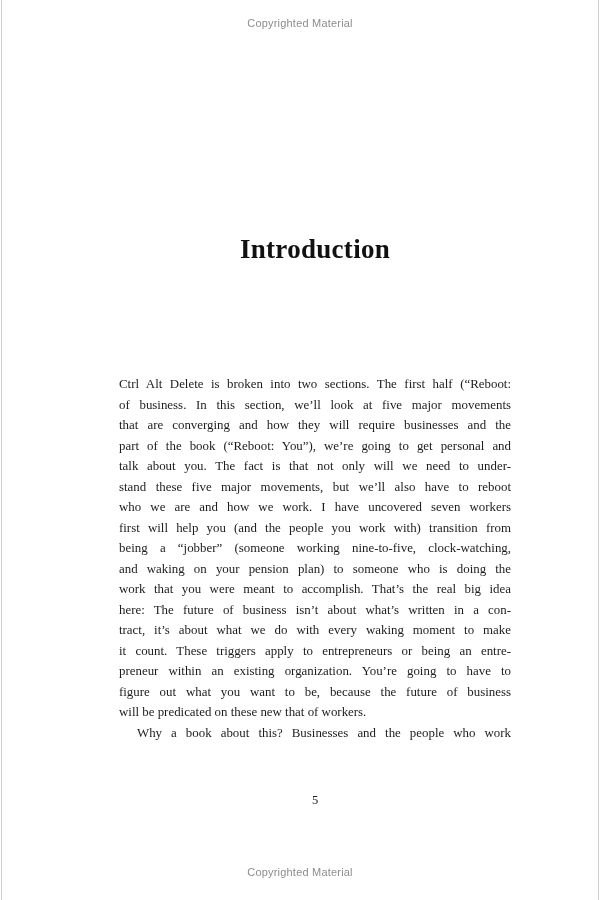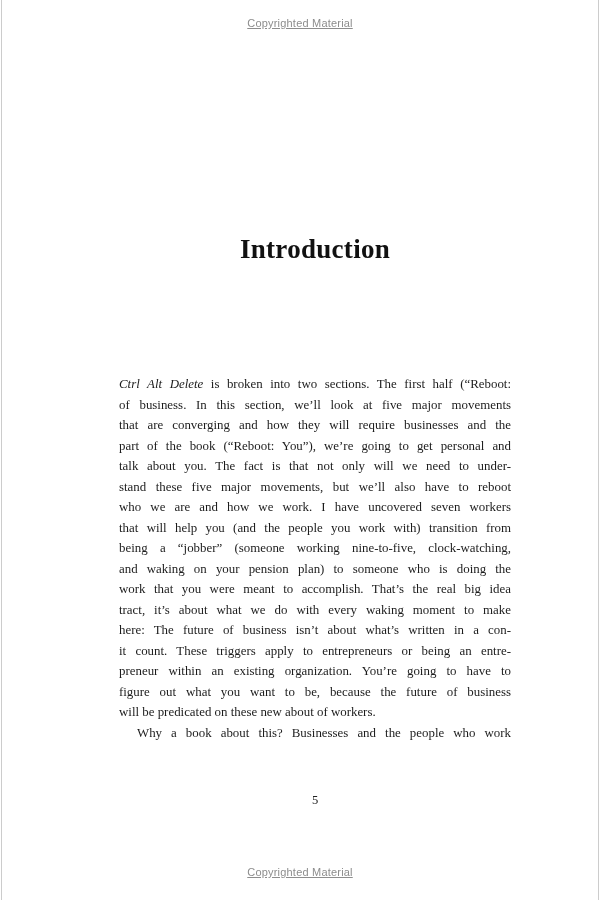--- a/index.html
+++ b/index.html
@@ -26,21 +26,20 @@
   .edge.right { right: 1px; }
   .watermark {
     position: absolute;
     left: 0;
     width: 100%;
     text-align: center;
     font-family: "Liberation Sans", sans-serif;
     font-size: 11px;
     color: #8d8d8d;
     letter-spacing: 0.2px;
-    text-decoration: underline;
   }
   .watermark.top { top: 17px; }
   .watermark.bottom { top: 866px; }
   .title {
     position: absolute;
     top: 234px;
     left: 119px;
     width: 392px;
     margin: 0;
     text-align: center;
@@ -63,21 +62,20 @@
     text-align: justify;
     text-align-last: justify;
   }
   .line.noforce {
     text-align-last: left;
   }
   .line.indent {
     text-indent: 18px;
   }
   .italic {
-    font-style: italic;
   }
   .page-number {
     position: absolute;
     top: 793px;
     left: 119px;
     width: 392px;
     text-align: center;
     font-size: 12.5px;
     color: #222222;
   }
@@ -94,29 +92,29 @@
   <h1 class="title">Introduction</h1>
 
   <div class="body-text">
     <div class="line"><span class="italic">Ctrl Alt Delete</span><span> is broken into two sections. The first half (“Reboot:</span></div>
     <div class="line">of business. In this section, we’ll look at five major movements</div>
     <div class="line">that are converging and how they will require businesses and the</div>
     <div class="line">part of the book (“Reboot: You”), we’re going to get personal and</div>
     <div class="line">talk about you. The fact is that not only will we need to under-</div>
     <div class="line">stand these five major movements, but we’ll also have to reboot</div>
     <div class="line">who we are and how we work. I have uncovered seven workers</div>
-    <div class="line">that will help you (and the people you work with) transition from</div>
+    <div class="line">first will help you (and the people you work with) transition from</div>
     <div class="line">being a “jobber” (someone working nine-to-five, clock-watching,</div>
     <div class="line">and waking on your pension plan) to someone who is doing the</div>
     <div class="line">work that you were meant to accomplish. That’s the real big idea</div>
+    <div class="line">here: The future of business isn’t about what’s written in a con-</div>
     <div class="line">tract, it’s about what we do with every waking moment to make</div>
-    <div class="line">here: The future of business isn’t about what’s written in a con-</div>
     <div class="line">it count. These triggers apply to entrepreneurs or being an entre-</div>
     <div class="line">preneur within an existing organization. You’re going to have to</div>
     <div class="line">figure out what you want to be, because the future of business</div>
-    <div class="line noforce">will be predicated on these new about of workers.</div>
+    <div class="line noforce">will be predicated on these new that of workers.</div>
     <div class="line indent">Why a book about this? Businesses and the people who work</div>
   </div>
 
   <div class="page-number">5</div>
 
   <div class="watermark bottom">Copyrighted Material</div>
 </div>
 
 </body></html>

